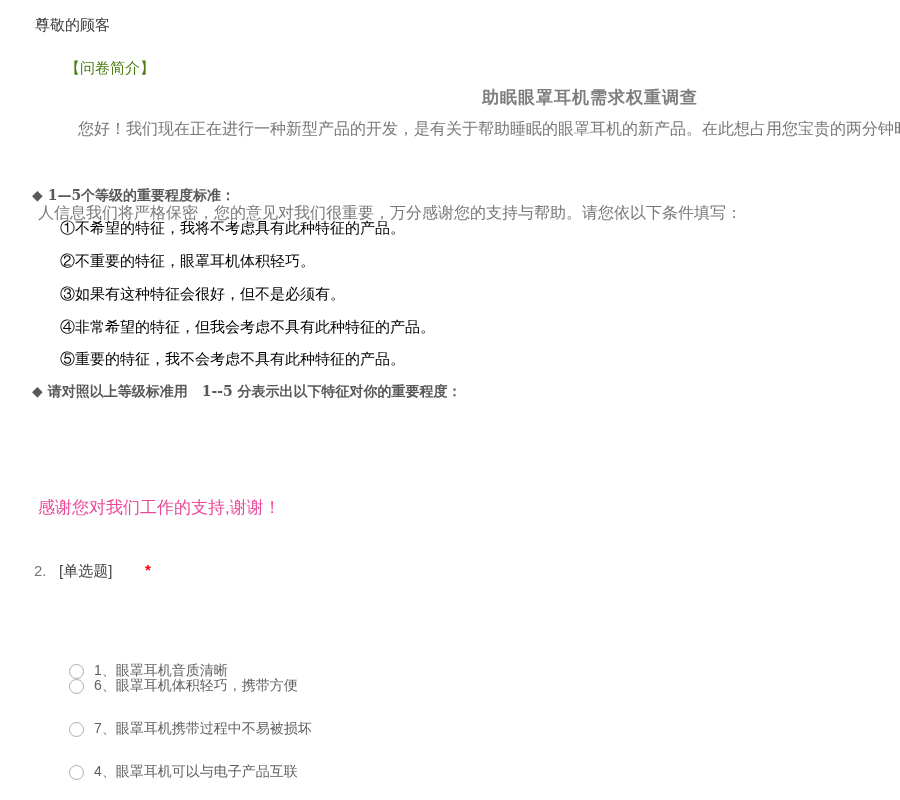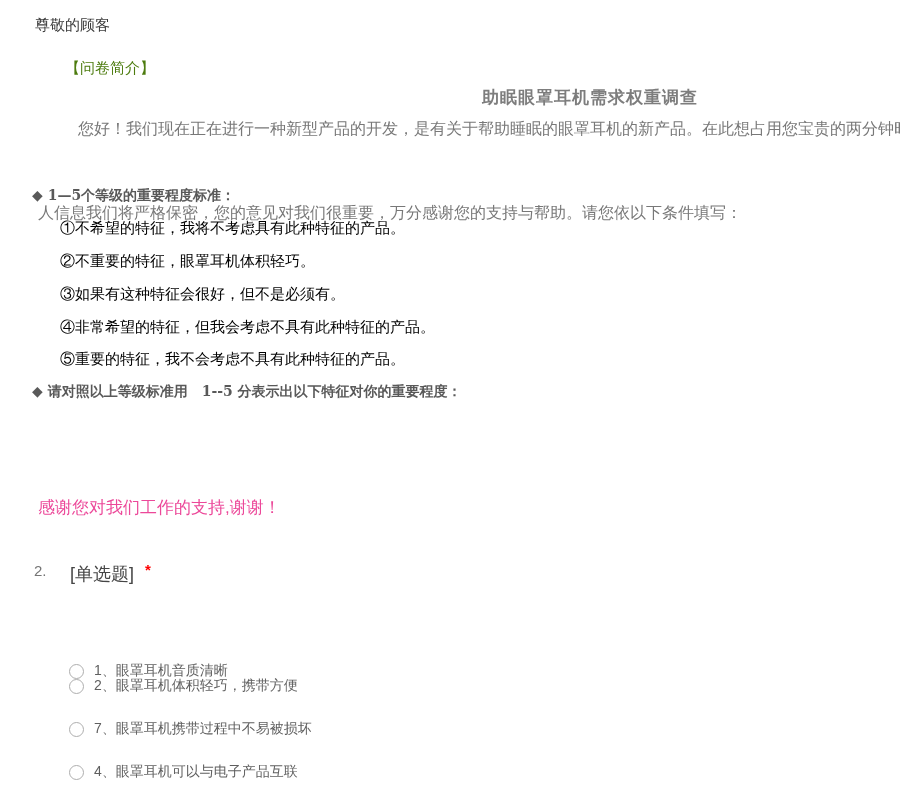--- a/index.html
+++ b/index.html
@@ -49,21 +49,21 @@
   .level-2 { top: 285px; }
   .level-3 { top: 318px; }
   .level-4 { top: 350px; }
 
   .thanks {
     left: 38px; top: 496px;
     font-size: 17px; font-weight: normal; color: #ec4899;
   }
 
   .q-number   { left: 34px;  top: 562px; font-size: 15px; color: #757575; }
-  .q-type     { left: 70px;  top: 562px; font-size: 18px; color: #454545; }
+  .q-type     { left: 59px;  top: 562px; font-size: 15px; color: #454545; }
   .q-required { left: 145px; top: 561px; font-size: 15px; color: #ff0000; font-weight: bold; }
 
   .option-row {
     left: 69px;
     display: flex; align-items: center;
     cursor: pointer;
   }
   .option-0 { top: 662px; }
   .option-1 { top: 677px; }
   .option-2 { top: 720px; }
@@ -109,21 +109,21 @@
 <span class="abs q-number">2.</span>
 <span class="abs q-type">[单选题]</span>
 <span class="abs q-required">*</span>
 
 <div class="abs option-row option-0">
   <span class="radio-circle"></span>
   <span class="option-label">1、眼罩耳机音质清晰</span>
 </div>
 <div class="abs option-row option-1">
   <span class="radio-circle"></span>
-  <span class="option-label">2、眼罩耳机体积轻巧，携带方便</span>
+  <span class="option-label">6、眼罩耳机体积轻巧，携带方便</span>
 </div>
 <div class="abs option-row option-2">
   <span class="radio-circle"></span>
   <span class="option-label">7、眼罩耳机携带过程中不易被损坏</span>
 </div>
 <div class="abs option-row option-3">
   <span class="radio-circle"></span>
   <span class="option-label">4、眼罩耳机可以与电子产品互联</span>
 </div>
 

